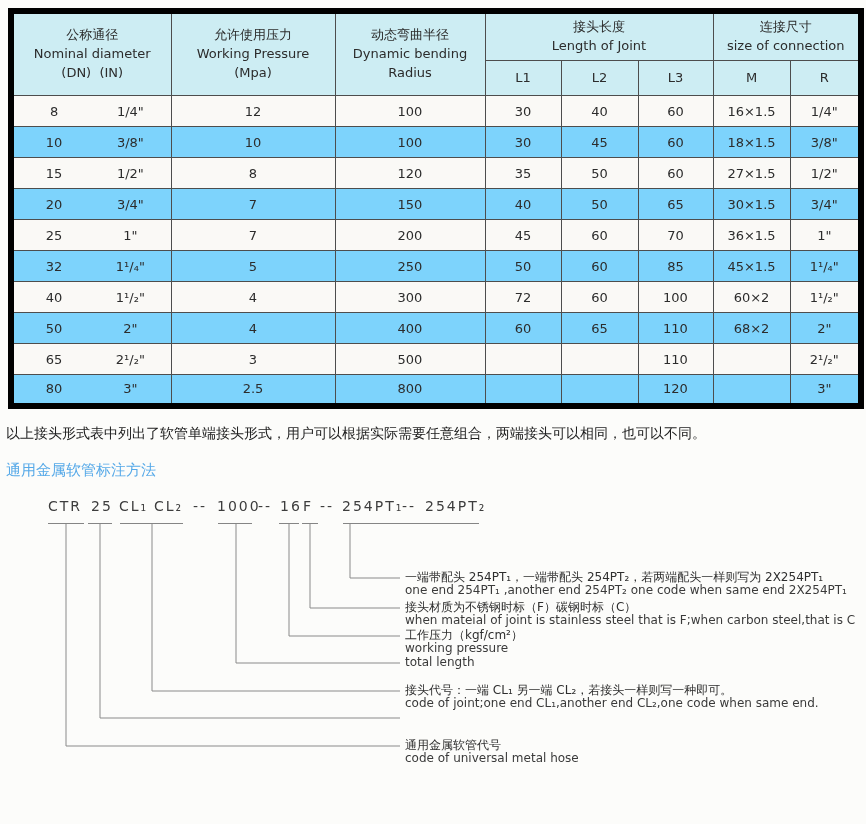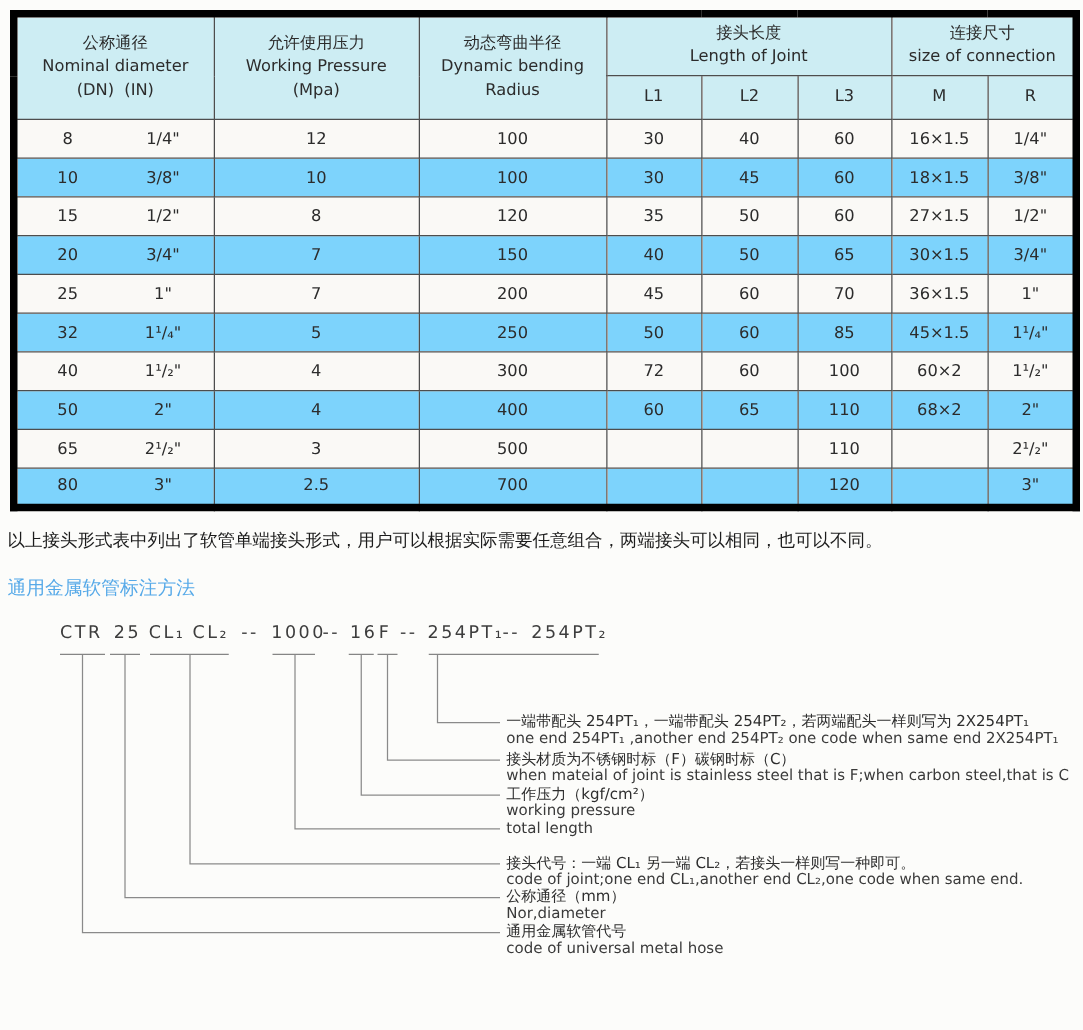--- a/index.html
+++ b/index.html
@@ -243,21 +243,21 @@
         <td>2¹/₂"</td>
       </tr>
       <tr class="alt">
         <td class="dn-in">
             <span class="pair">
               <span>80</span>
               <span>3"</span>
             </span>
           </td>
         <td>2.5</td>
-        <td>700</td>
+        <td>800</td>
         <td></td>
         <td></td>
         <td>120</td>
         <td></td>
         <td>3"</td>
       </tr>
     </tbody>
   </table>
 
   <p class="note">以上接头形式表中列出了软管单端接头形式，用户可以根据实际需要任意组合，两端接头可以相同，也可以不同。</p>
@@ -311,24 +311,20 @@
       <span class="zh">工作压力（kgf/cm²）</span>
       <span class="en">working pressure</span>
     </div>
     <div class="dlabel" style="top:163px">
       <span class="en">total length</span>
     </div>
     <div class="dlabel" style="top:191px">
       <span class="zh">接头代号：一端 CL₁ 另一端 CL₂，若接头一样则写一种即可。</span>
       <span class="en">code of joint;one end CL₁,another end CL₂,one code when same end.</span>
     </div>
-    <div class="dlabel" style="top:218px">
-      <span class="zh">公称通径（mm）</span>
-      <span class="en">Nor,diameter</span>
-    </div>
     <div class="dlabel" style="top:246px">
       <span class="zh">通用金属软管代号</span>
       <span class="en">code of universal metal hose</span>
     </div>
   </div>
 
 
 </div>
 
 </body></html>

